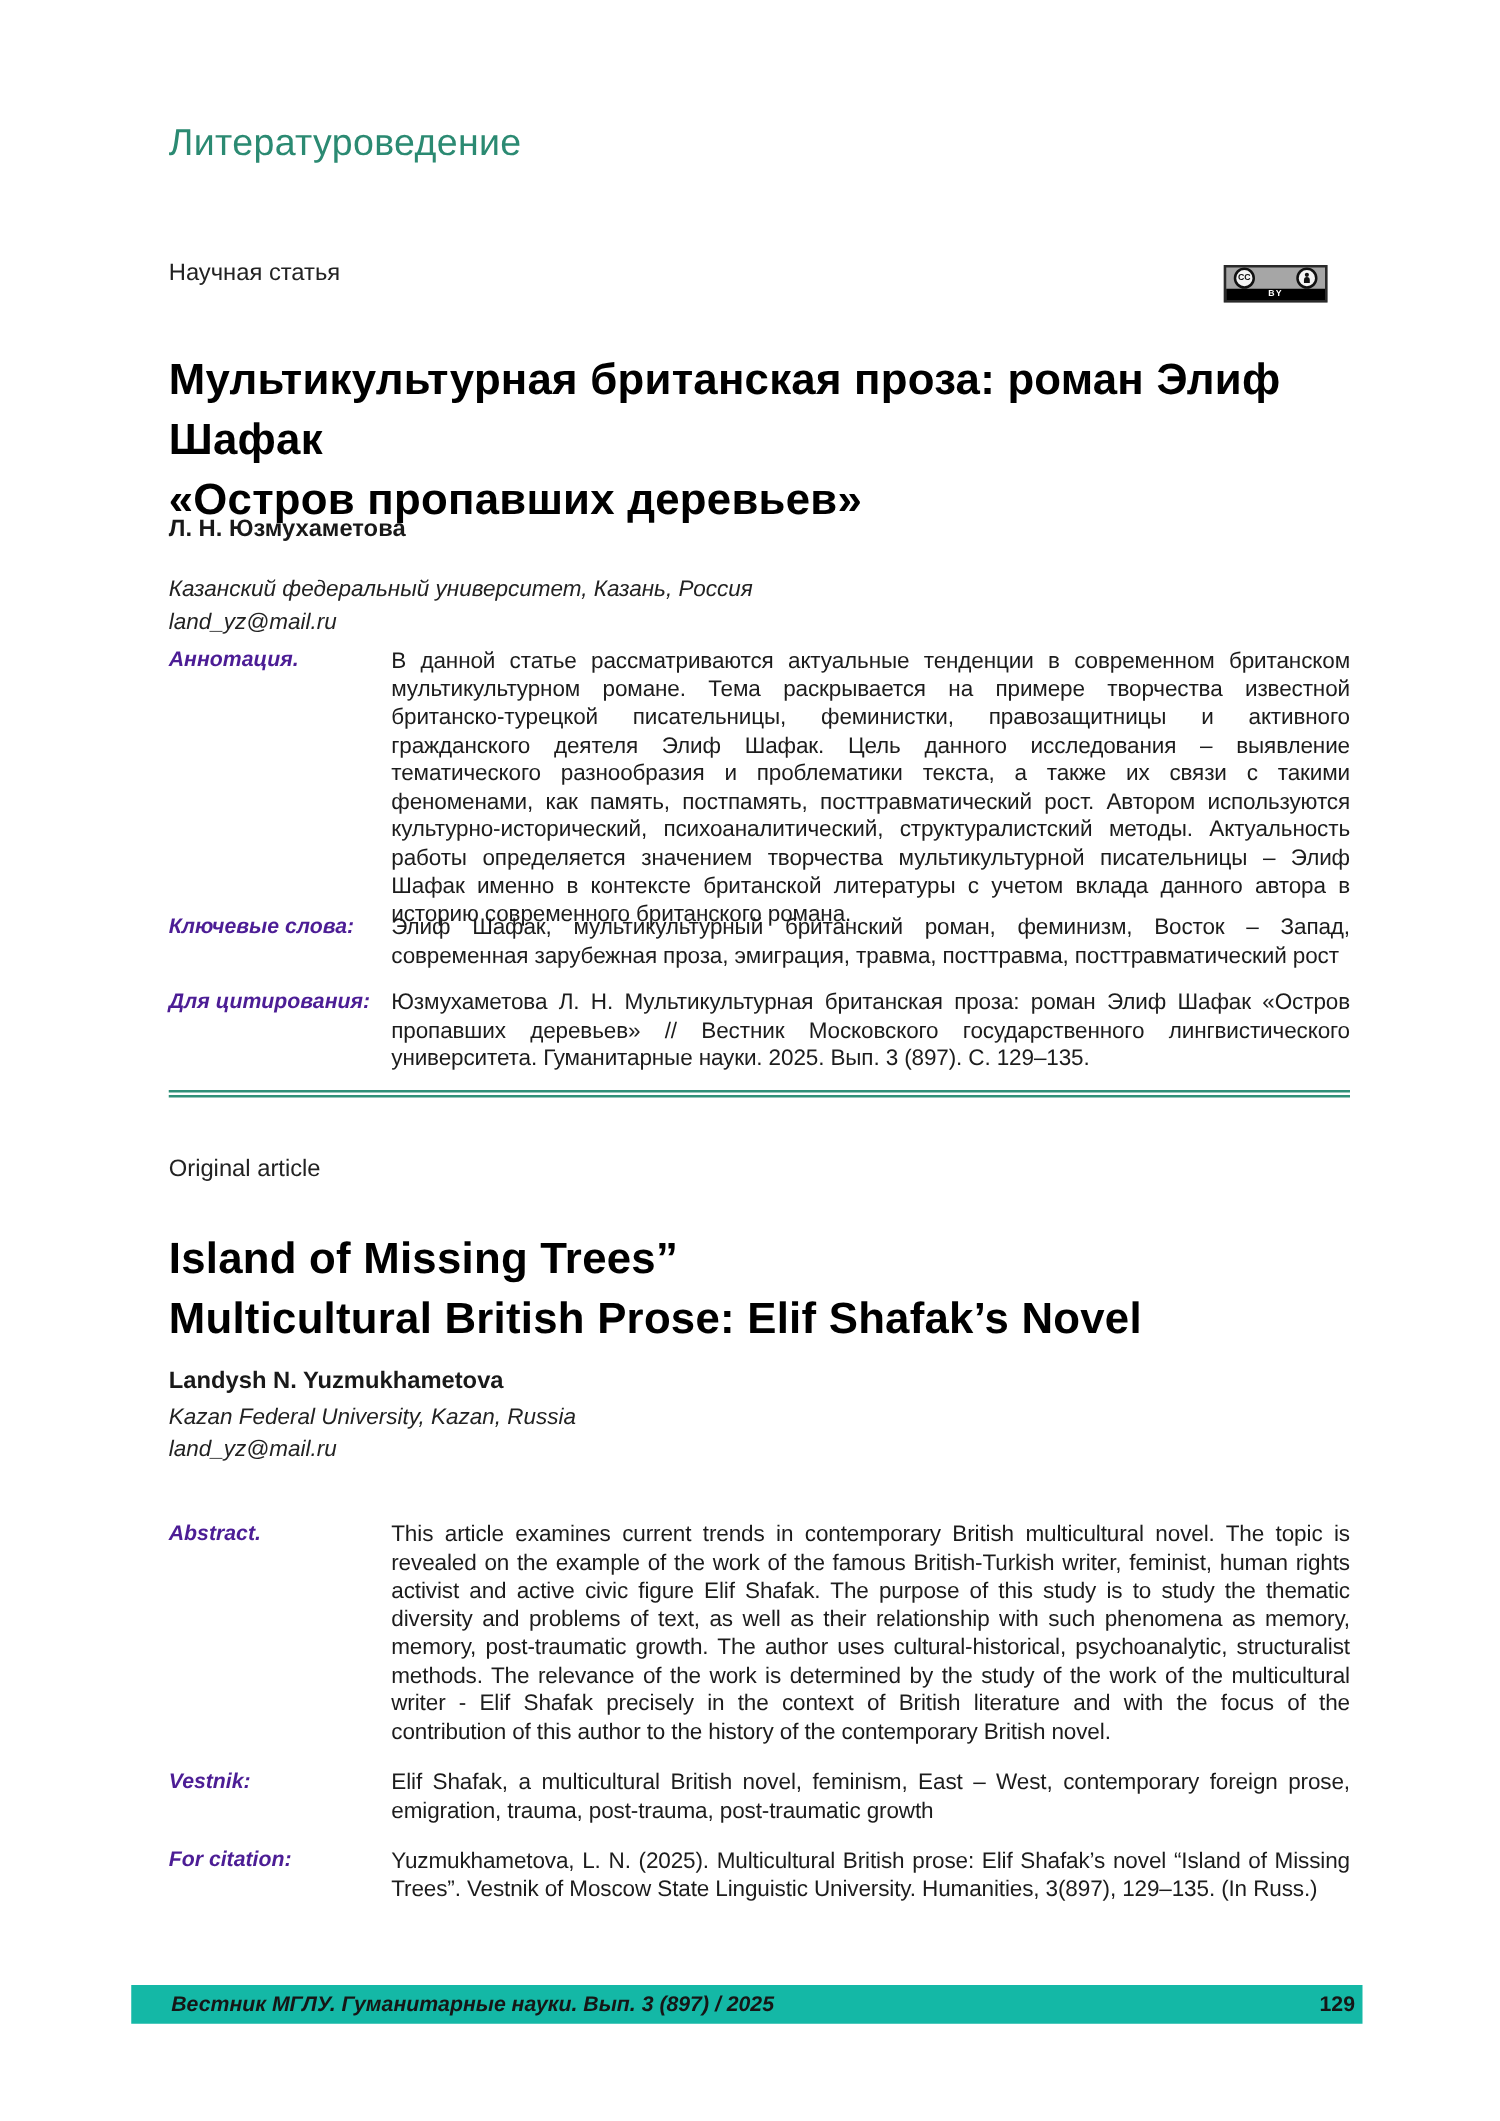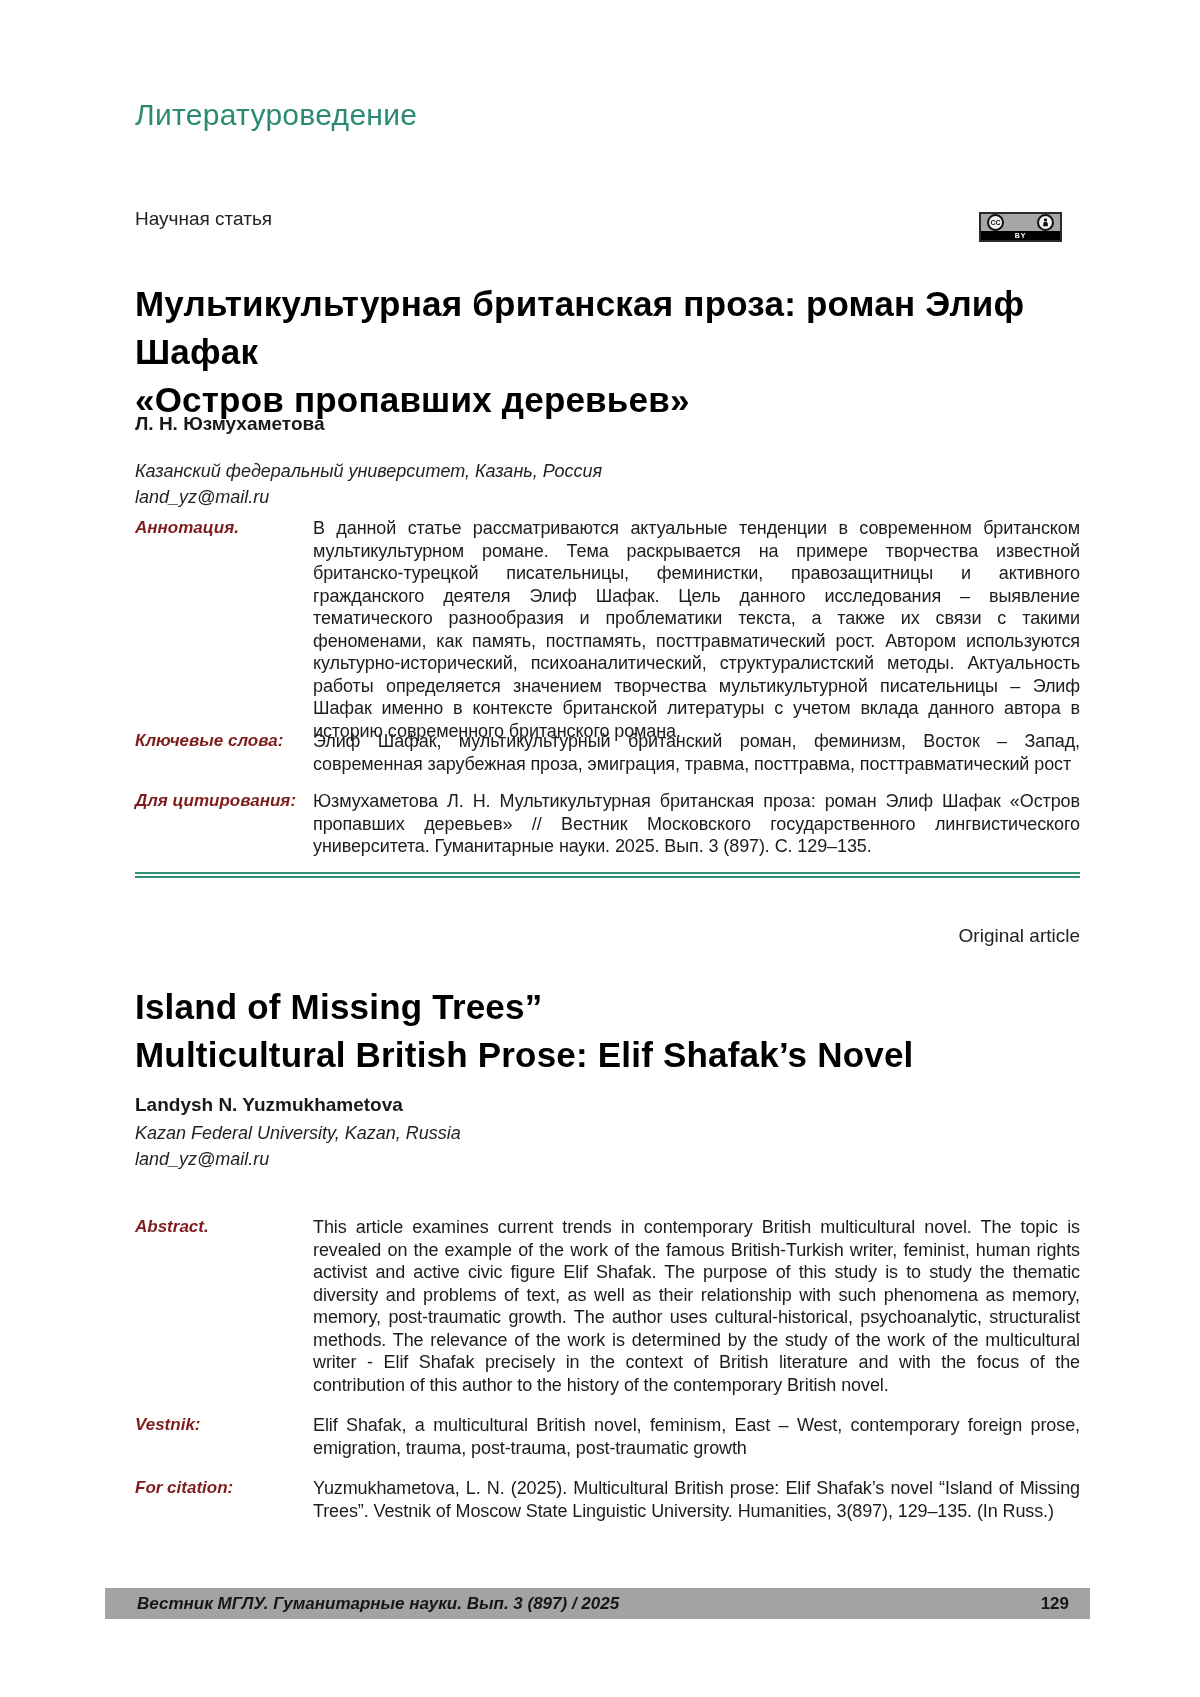--- a/index.html
+++ b/index.html
@@ -58,49 +58,49 @@
   .affil { font-style:italic; font-size:18px; line-height:26px; color:#222; }
   .affil-ru { top:458px; }
   .affil-en { top:1120px; }
 
   
   .def-row {
     display:grid; grid-template-columns:165px 780px;
   }
   .def-label {
     font-weight:bold; font-style:italic; font-size:17px; line-height:22.5px;
-    color:#7f1d1d;
+    color:#4c1d95;
   }
   .def-text {
     font-size:18px; line-height:22.5px; text-align:justify;
     color:#1c1c1c; letter-spacing:-0.1px;margin-left:13px;
   }
   .def-ru-abstract  { top:517px; }
   .def-ru-keywords  { top:730px; }
   .def-ru-citation  { top:790px; }
   .def-en-abstract  { top:1216px; }
   .def-en-keywords  { top:1414px; }
   .def-en-citation  { top:1477px; }
 
   
   .double-rule {
     top:872px; height:2px;
     border-top:2px solid #2f9078; border-bottom:2px solid #2f9078;
   }
 
   
-  .orig-article { top:923px; font-size:19px; line-height:25px; color:#222;text-align:right; }
+  .orig-article { top:923px; font-size:19px; line-height:25px; color:#222; }
 
   
   .footer-bar {
     position:absolute; left:105px; top:1588px;
     width:985px; height:31px;
-    background:#a3a3a3;
+    background:#14b8a6;
     display:flex; align-items:center; justify-content:space-between;
-    padding:0 21px 0 32px; box-sizing:border-box;
+    padding:0 6px 0 32px; box-sizing:border-box;
   }
   .footer-journal { font-size:17px; font-weight:bold; font-style:italic; color:#161616; }
   .footer-page { font-size:17px; font-weight:bold; color:#161616; }
 </style>
 </head>
 <body>
 
 <div class="abs section-head">Литературоведение</div>
 
 <div class="abs meta">

